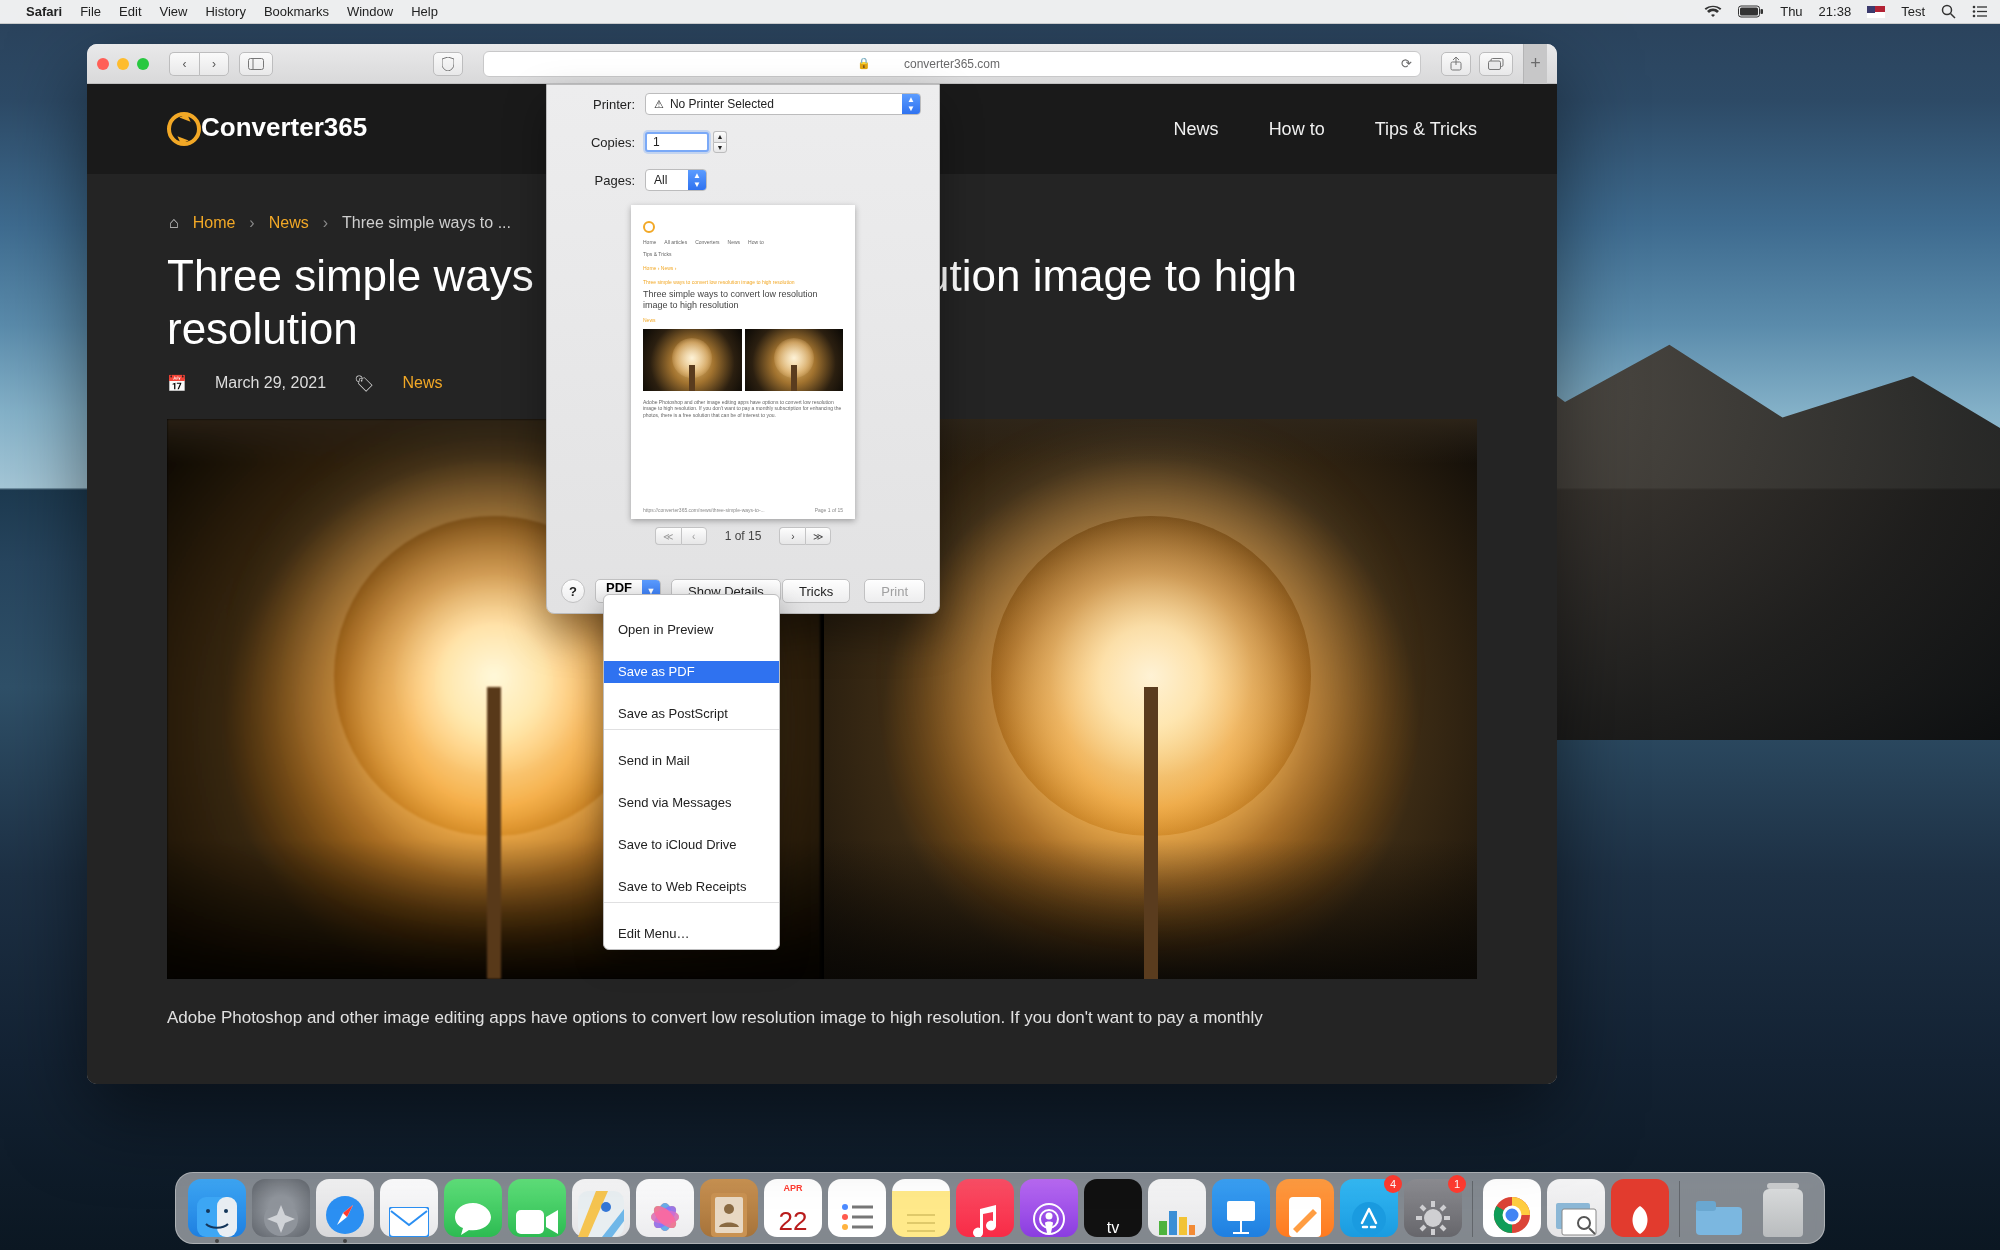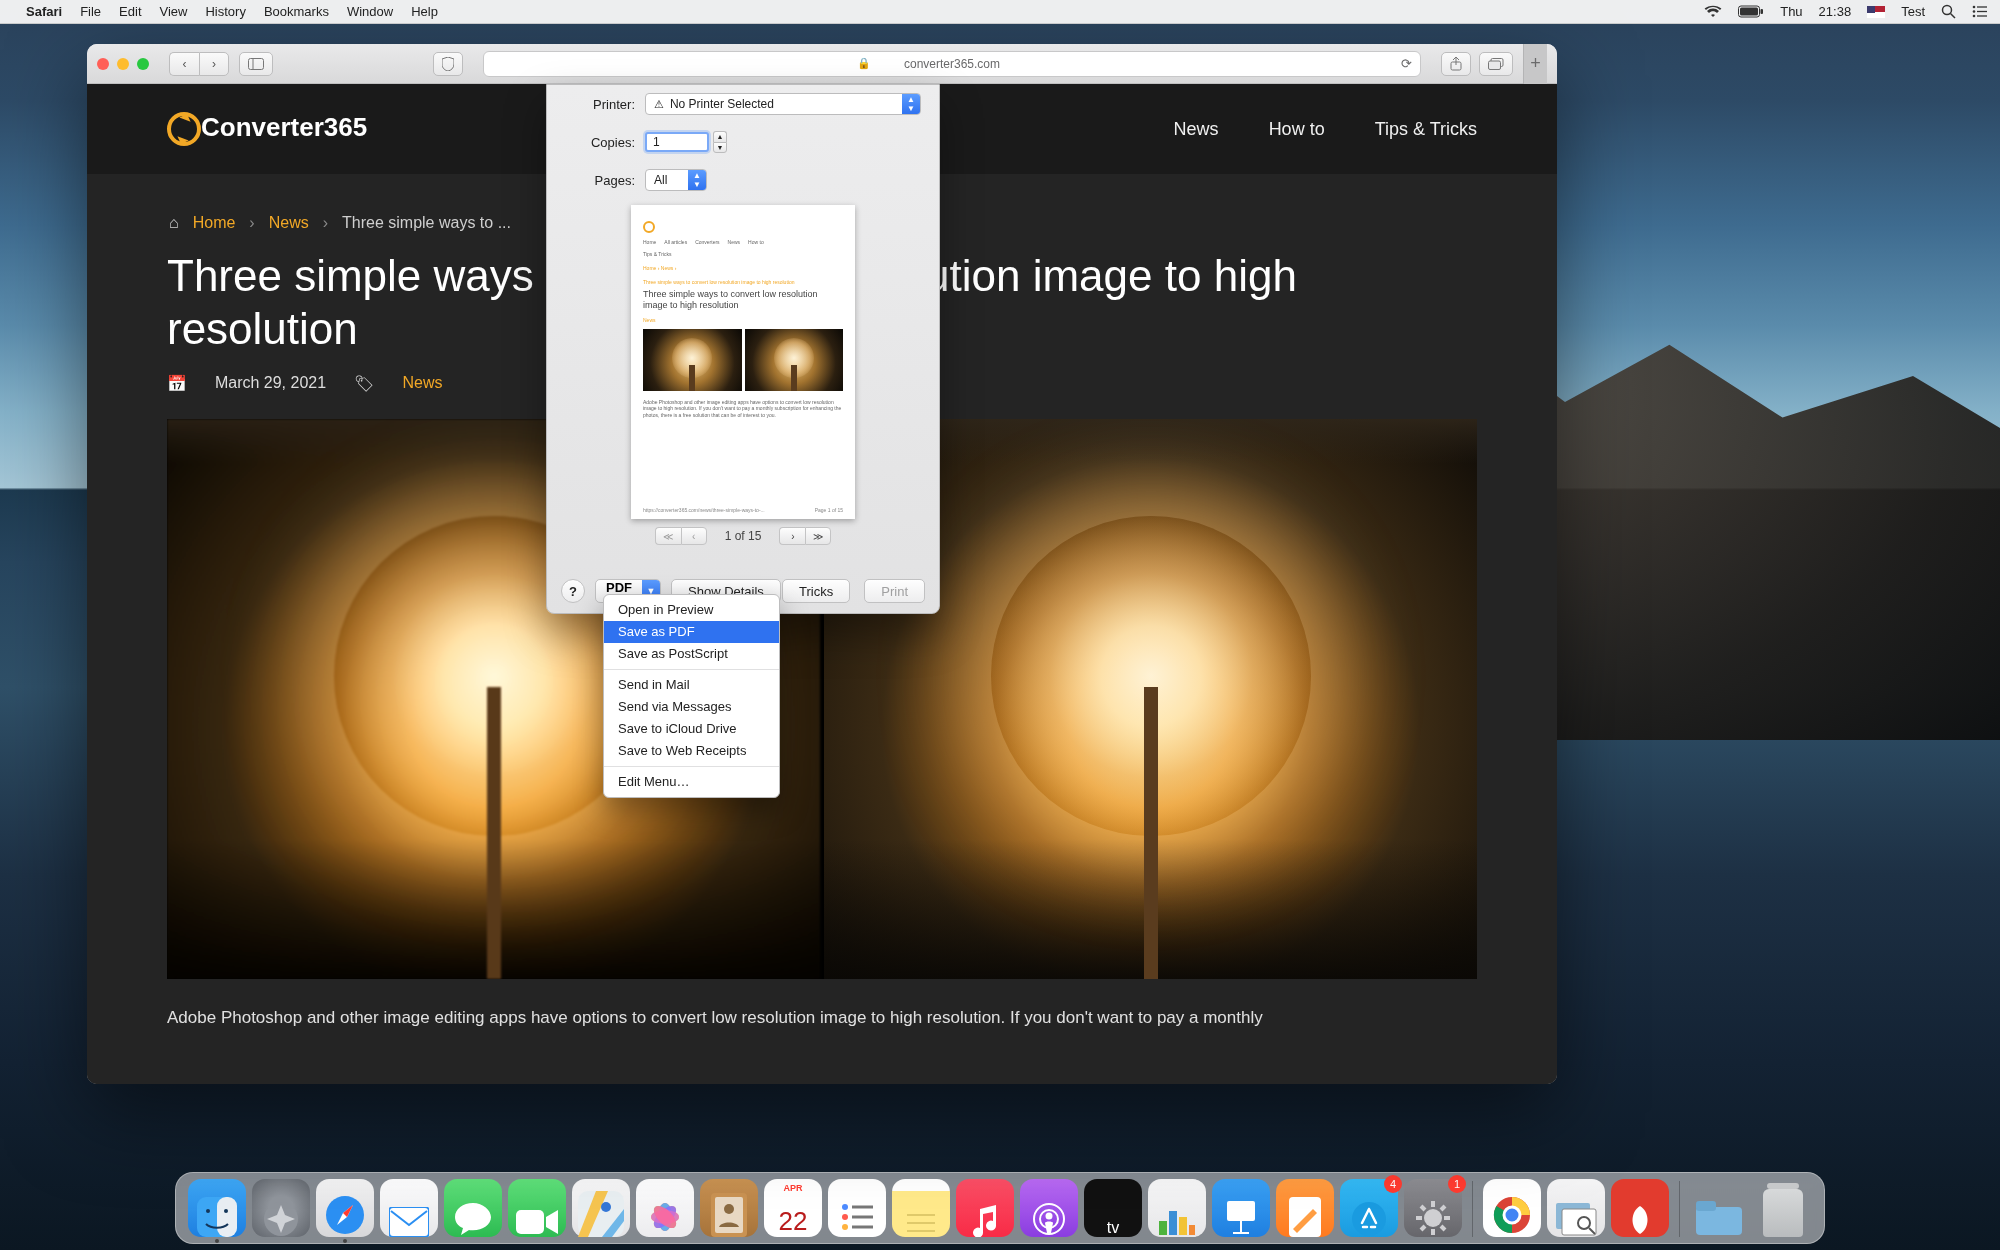--- a/index.html
+++ b/index.html
@@ -180,21 +180,21 @@
 }
 .pdf-btn .lbl { padding:0 10px;}
 .pdf-btn .dd { width:18px; height:100%; background:linear-gradient(#5b9cff,#2f72f0); color:#fff; display:flex; align-items:center; justify-content:center; font-size:9px;}
 
 
 .pdf-menu {
   position:absolute; left:603px; top:594px; width:177px;
   background:#fff; border:1px solid #bdbdbe; border-radius:6px; box-shadow:0 12px 28px rgba(0,0,0,0.35);
   z-index:130; padding:4px 0; font-size:13px; color:#222;
 }
-.pdf-menu .item { padding:2px 14px; line-height:18px; cursor:default;}
+.pdf-menu .item { padding:2px 14px; line-height:18px; cursor:default;margin-top:20px;}
 .pdf-menu .item.sel { background:#2f72f0; color:#fff;}
 .pdf-menu hr { border:none; border-top:1px solid #e0e0e1; margin:4px 0;}
 
 
 .dock {
   position:absolute; left:50%; bottom:6px; transform:translateX(-50%);
   background: rgba(230,230,232,0.55); border:1px solid rgba(255,255,255,0.35); border-radius:18px;
   padding:6px 12px; display:flex; align-items:flex-end; gap:6px; z-index:40; backdrop-filter: blur(6px);
 }
 .dock .sep { width:1px; height:56px; background:rgba(0,0,0,0.25); margin:0 4px;}

